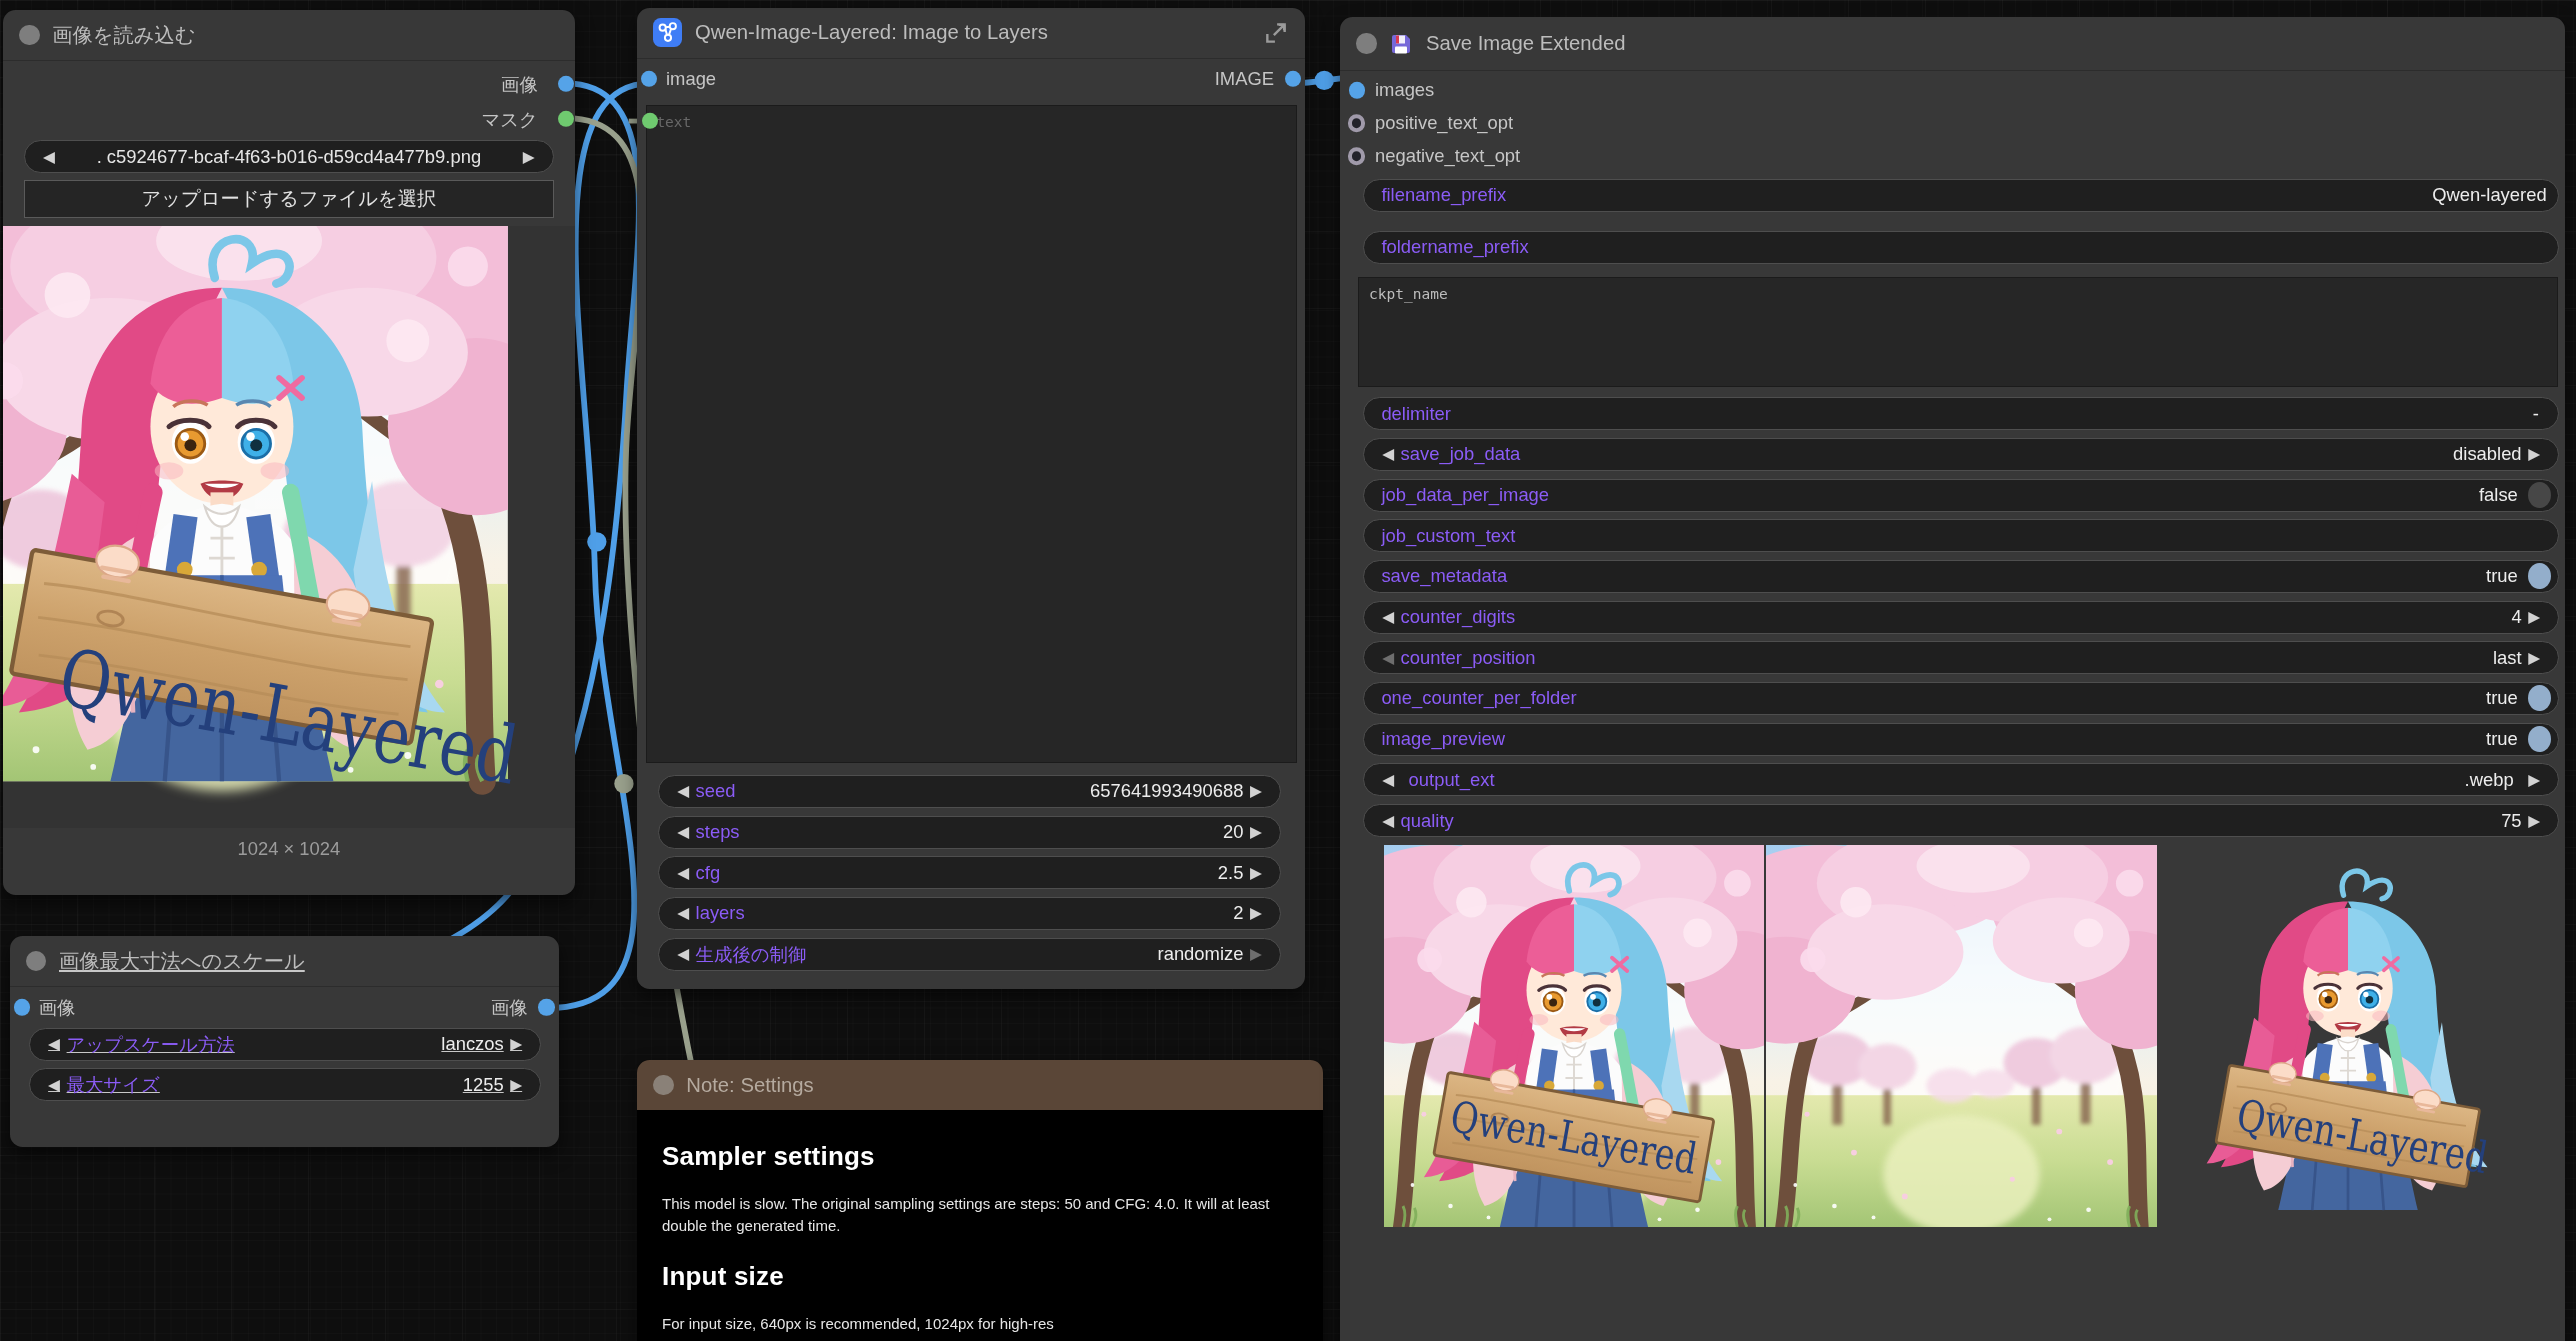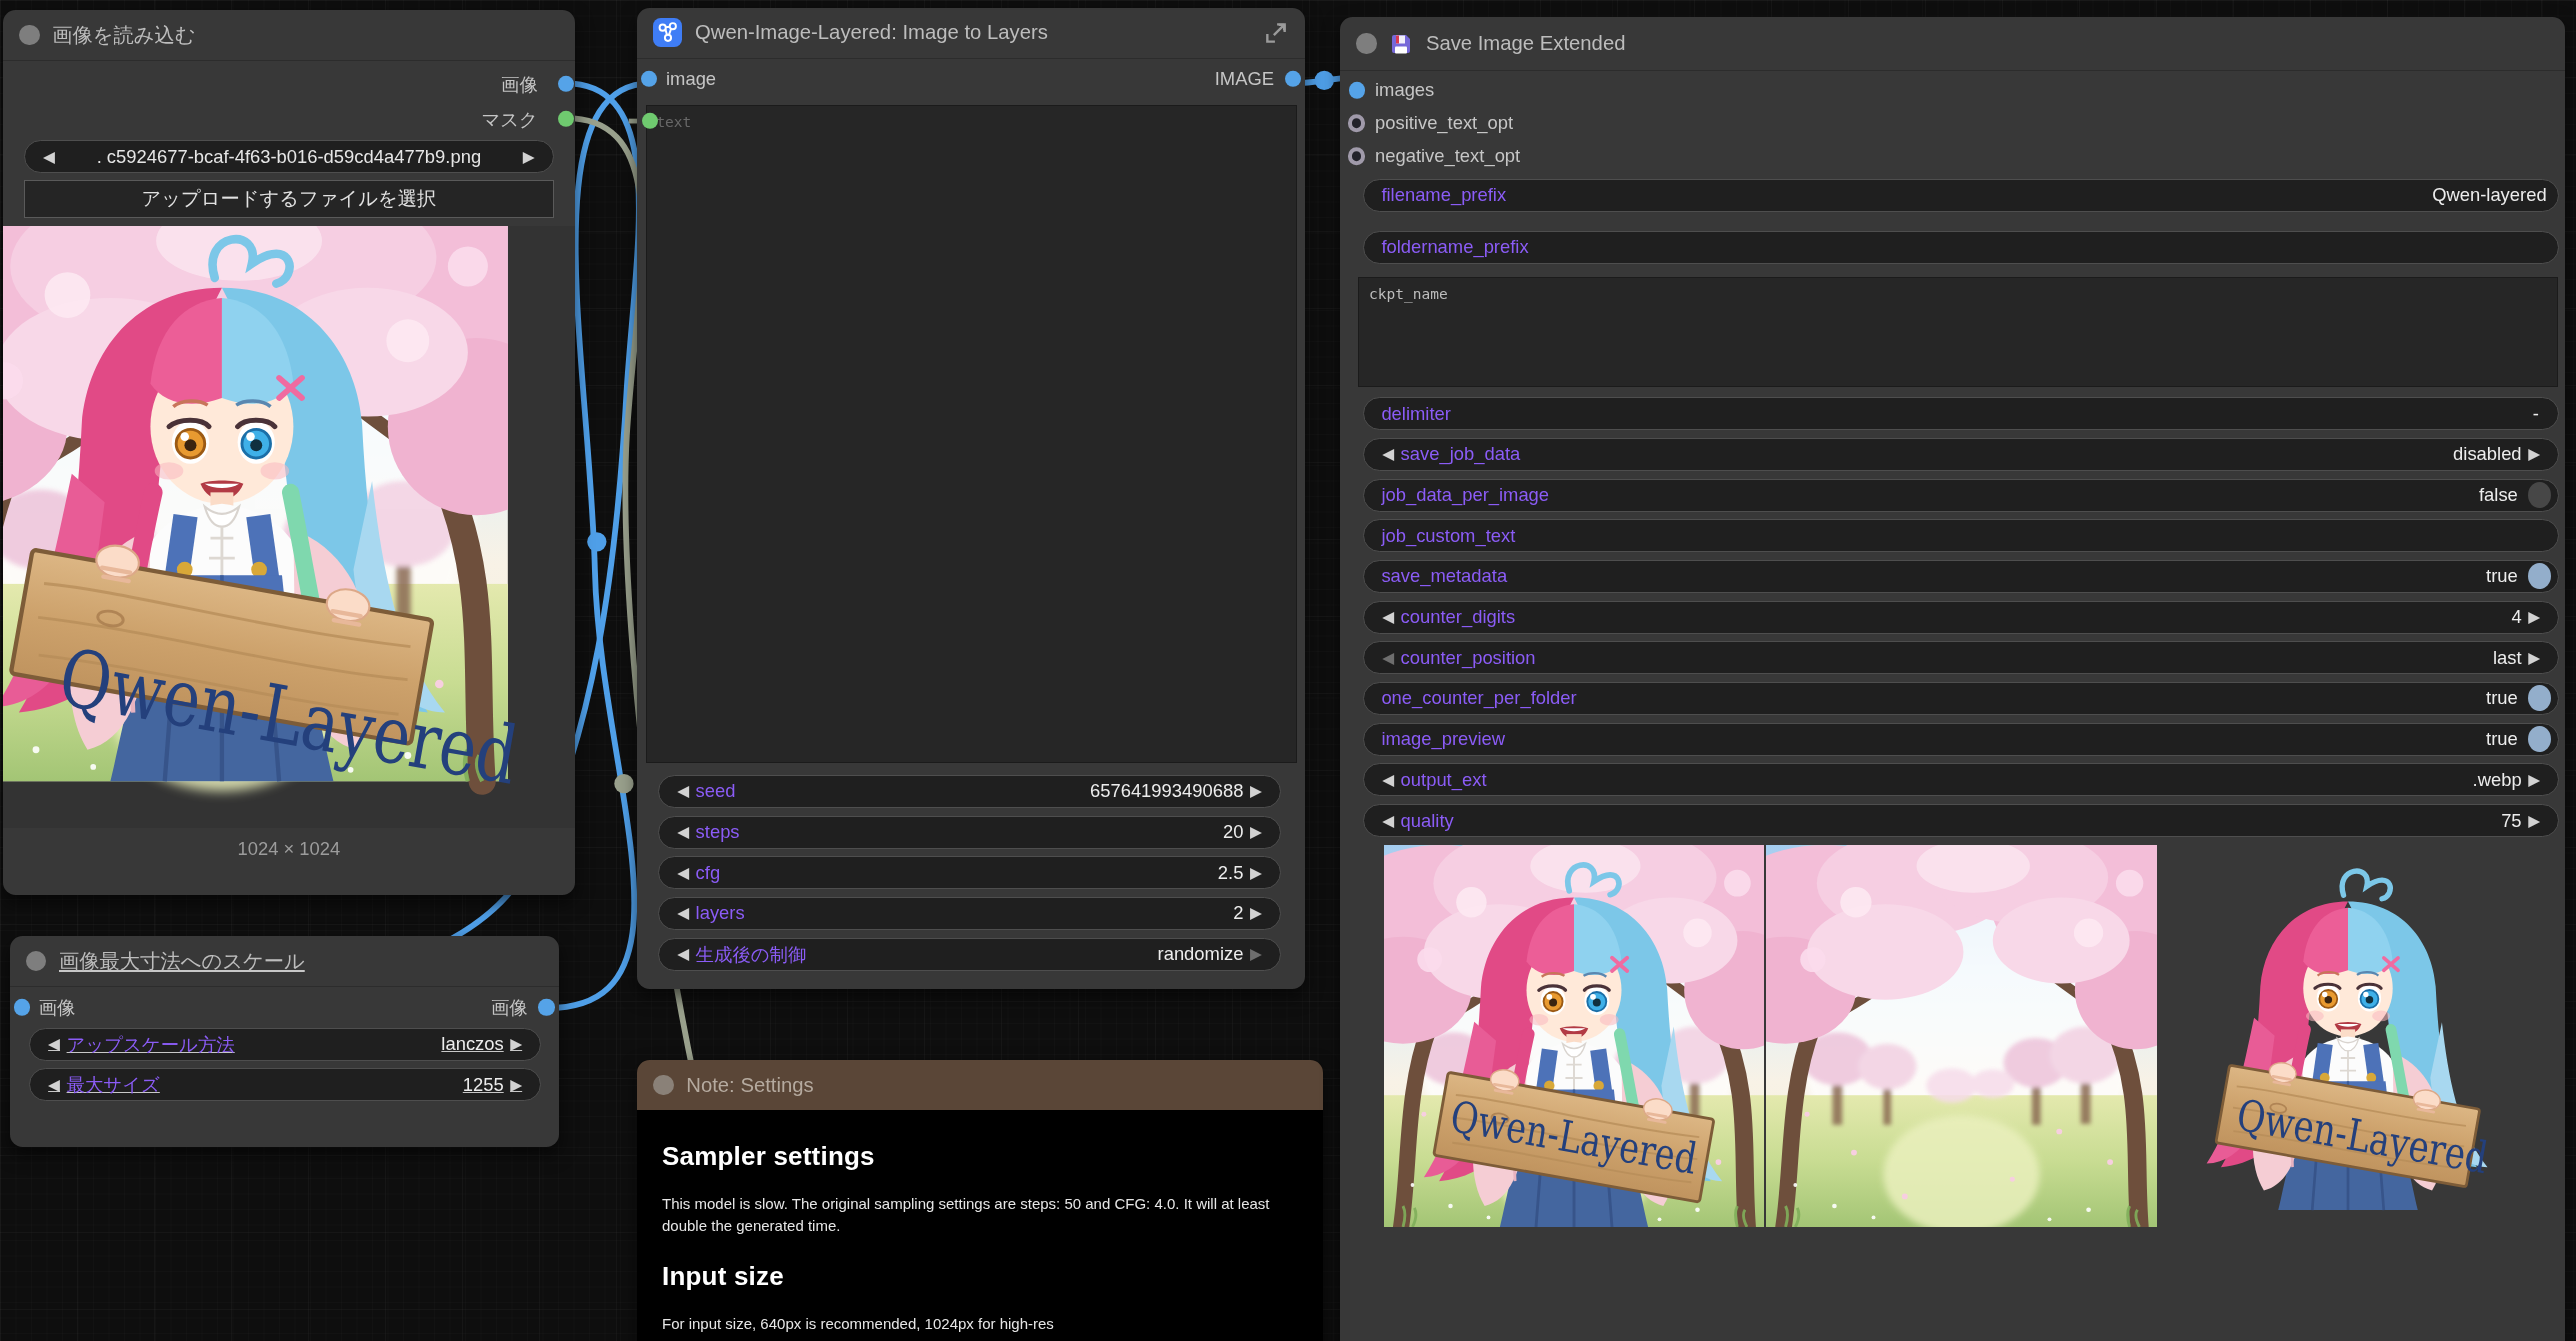--- a/index.html
+++ b/index.html
@@ -423,21 +423,21 @@
   <div class="pill" style="margin:7.7px 5.8px 0 23px;">
     <span class="lbl" style="margin-left:5.8px;">one_counter_per_folder</span>
     <span class="val">true</span>
     <span class="knob on"></span>
   </div>
   <div class="pill" style="margin:7.7px 5.8px 0 23px;">
     <span class="lbl" style="margin-left:5.8px;">image_preview</span>
     <span class="val">true</span>
     <span class="knob on"></span>
   </div>
-  <div class="pill" style="margin:7.7px 5.8px 0 23px;">
+  <div class="pill" style="margin:7.7px 5.8px 0 23px;gap:8px;">
     <span class="arrow l"></span>
     <span class="lbl">output_ext</span>
     <span class="val">.webp</span>
     <span class="arrow r"></span>
   </div>
   <div class="pill" style="margin:7.7px 5.8px 0 23px;">
     <span class="arrow l"></span>
     <span class="lbl">quality</span>
     <span class="val">75</span>
     <span class="arrow r"></span>

